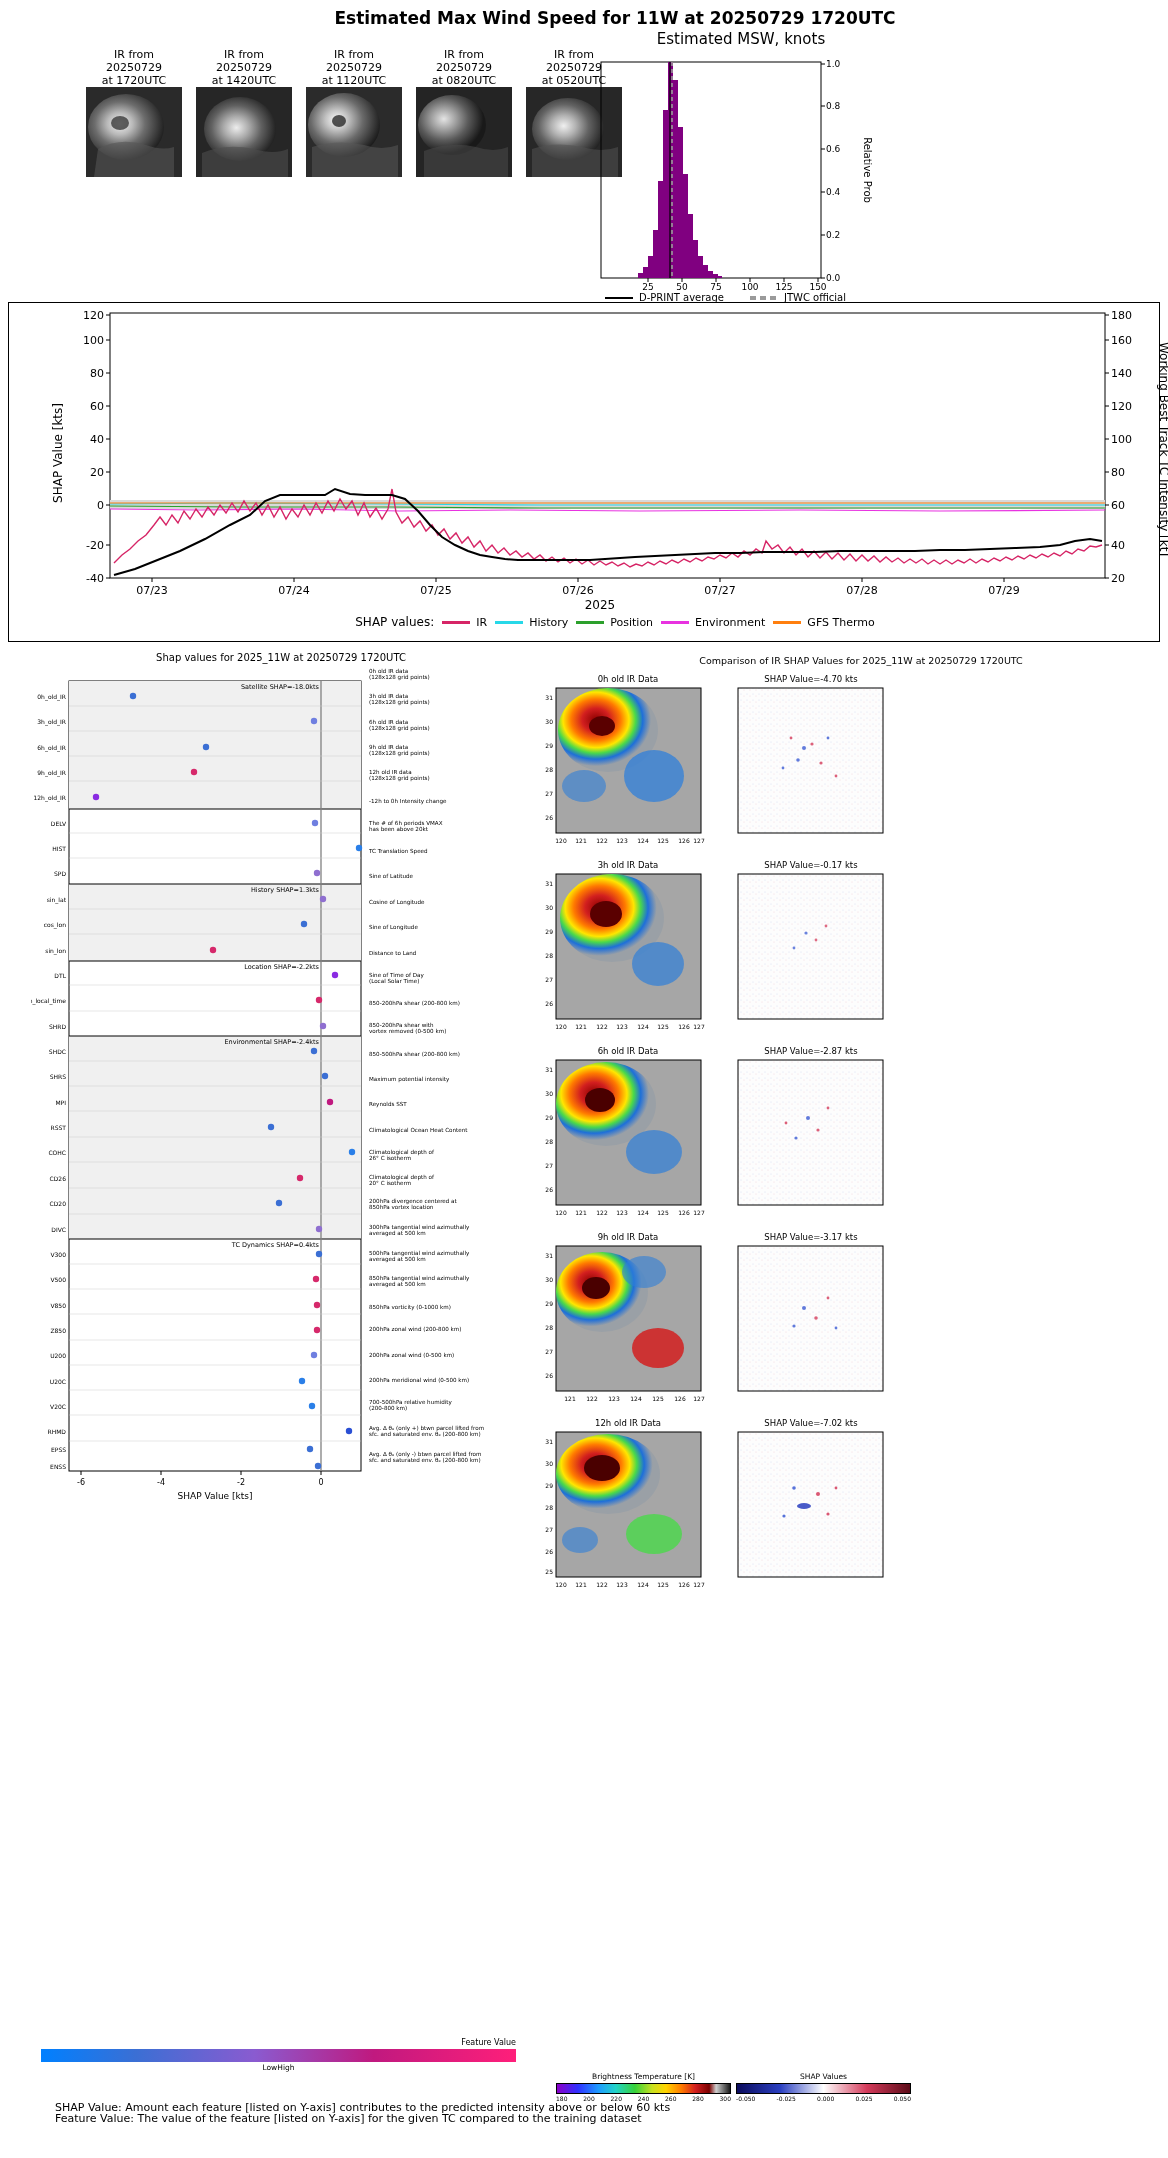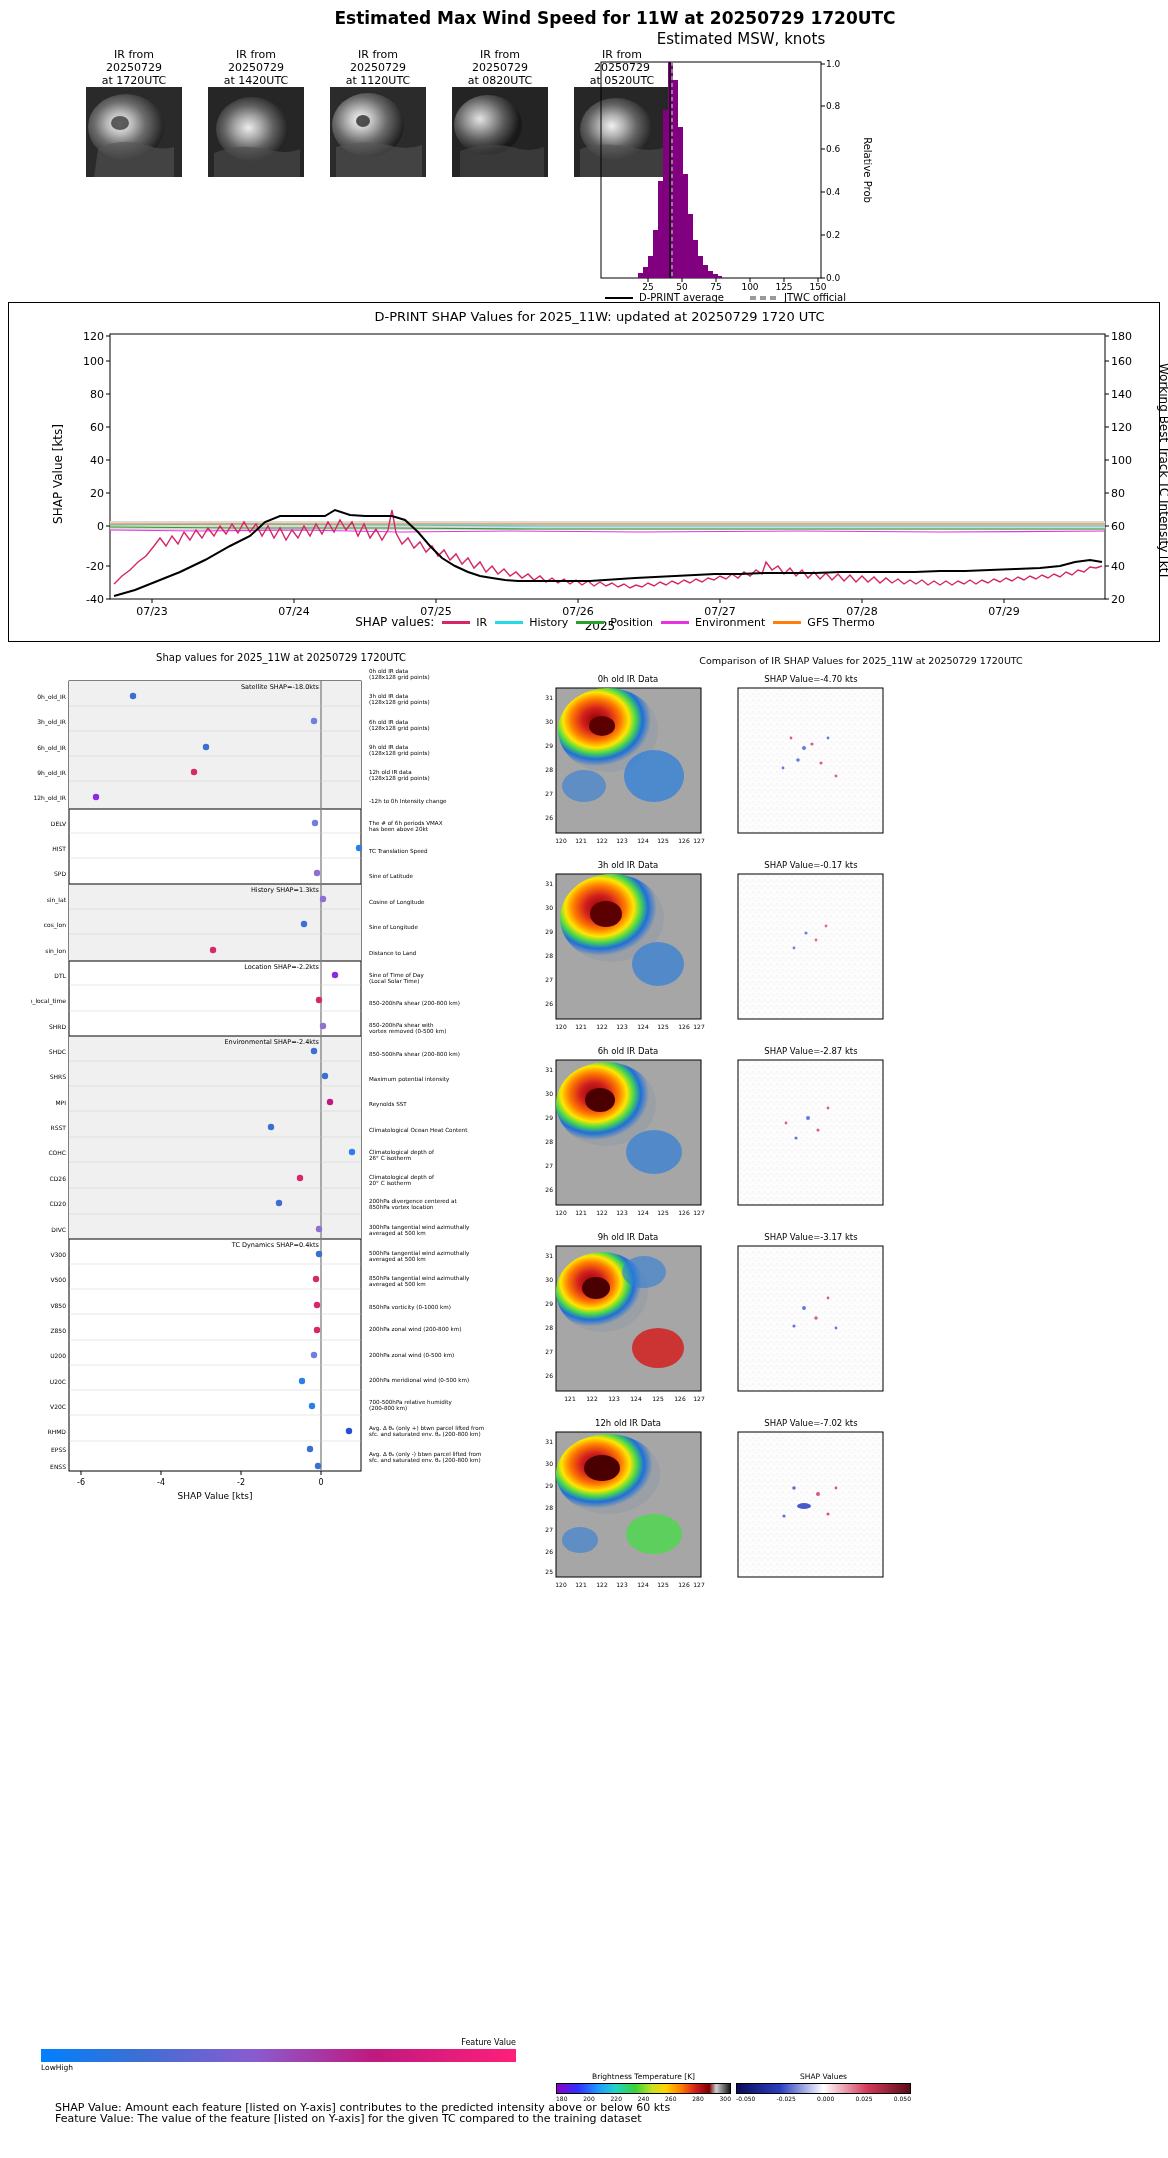--- a/index.html
+++ b/index.html
@@ -19,21 +19,21 @@
   
   .rowlab{font-size:6px;text-anchor:end;}
   svg{display:block;}
 </style>
 </head>
 <body>
 
 <div class="abs ttl" style="left:0;top:8px;">Estimated Max Wind Speed for 11W at 20250729 1720UTC</div>
 
 <div class="abs" style="left:55px;top:48px;width:480px;height:150px;">
-  <div style="display:flex;gap:26px;">
+  <div style="display:flex;gap:14px;">
     <div class="irwrap">
       <div class="ir-caption">
         <div>IR from</div>
         <div>20250729</div>
         <div>at 1720UTC</div>
       </div>
       <svg class="ir-img" viewBox="0 0 96 90">
         <defs>
           <radialGradient id="g0" cx="42%" cy="45%" r="60%">
             <stop offset="0%" stop-color="#f2f2f2"></stop>
@@ -204,21 +204,20 @@
       <span>D-PRINT average</span>
     </span>
     <span class="lg-item">
       <span style="display:inline-block;width:28px;height:4px;background:repeating-linear-gradient(90deg,#9a9a9a 0 6px,transparent 6px 10px);"></span>
       <span>JTWC official</span>
     </span>
   </div>
 </div>
 
 <div class="abs" style="left:8px;top:302px;width:1152px;height:340px;border:1px solid #000;box-sizing:border-box;">
-  <div class="ctr" style="font-size:13px;margin-top:6px;">D-PRINT SHAP Values for 2025_11W: updated at 20250729 1720 UTC</div>
   <svg width="1150" height="310" viewBox="0 0 1150 310">
 
     <g stroke="#000" fill="none" stroke-width="1">
         <rect x="70" y="10" width="995" height="265"></rect>
       </g>
 
     <rect x="70" y="197" width="995" height="9" fill="#d9d9d9"></rect>
 
     <g font-size="11" font-family="DejaVu Sans" text-anchor="end" fill="#000">
       <text x="64" y="279">-40</text>
@@ -770,21 +769,21 @@
     <span>-0.025</span>
     <span>0.000</span>
     <span>0.025</span>
     <span>0.050</span>
   </div>
 </div>
 
 <div class="abs" style="left:10px;top:2038px;width:475px;">
   <div style="text-align:right;font-size:8px;margin-bottom:2px;">Feature Value</div>
   <div style="height:13px;background:linear-gradient(90deg,#0080ff 0%,#3b6fd4 20%,#8a5bd0 45%,#c0197f 70%,#ff1f7a 100%);"></div>
-  <div style="display:flex;justify-content:flex-start;font-size:7.5px;margin-top:1px;">
+  <div style="display:flex;justify-content:center;font-size:7.5px;margin-top:1px;">
     <span>Low</span>
     <span>High</span>
   </div>
 </div>
 
 <div class="abs" style="left:10px;top:2102px;width:640px;font-size:11px;line-height:11px;margin-left:14px;">
   <div>SHAP Value: Amount each feature [listed on Y-axis] contributes to the predicted intensity above or below 60 kts</div>
   <div>Feature Value: The value of the feature [listed on Y-axis] for the given TC compared to the training dataset</div>
 </div>
 

